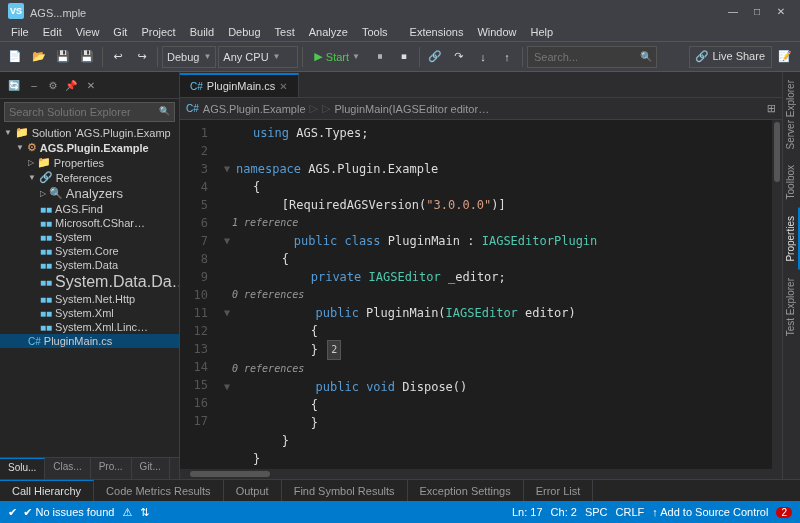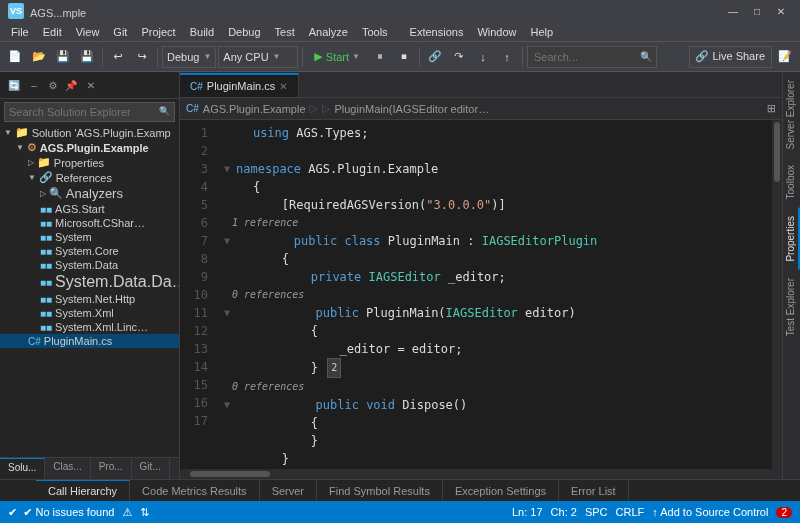--- a/index.html
+++ b/index.html
@@ -71,21 +71,21 @@
     
     
     .status-bar { height: 22px; background: #007acc; display: flex; align-items: center; justify-content: space-between; padding: 0 8px; }
     .status-left { display: flex; align-items: center; gap: 8px; font-size: 11px; color: #fff; }
     .status-right { display: flex; align-items: center; gap: 8px; font-size: 11px; color: #fff; }
     .status-ok { display: flex; align-items: center; gap: 3px; }
     
     
     .bottom-panel { height: 22px; background: #252526; display: flex; align-items: center; border-top: 1px solid #3e3e42; }
     .bottom-tab { padding: 2px 12px; font-size: 11px; color: #999; cursor: pointer; border-right: 1px solid #3e3e42; height: 100%; display: flex; align-items: center; }
-    .bottom-tab.active { color: #ddd; border-top: 1px solid #007acc; margin-left: 36px; }
+    .bottom-tab.active { color: #ddd; border-top: 1px solid #007acc; }
     
     .vertical-scrollbar { width: 10px; background: #2d2d30; display: flex; flex-direction: column; }
     .vsb-thumb { background: #555; height: 60px; margin: 2px; border-radius: 3px; }
     
     .hscrollbar-area { height: 10px; background: #2d2d30; display: flex; align-items: center; }
     .hscrollbar-thumb { height: 6px; width: 80px; background: #555; margin-left: 10px; border-radius: 3px; }
   </style>
 </head>
 <body>
 
@@ -203,21 +203,21 @@
       </div>
 
       <div class="tree-item indent3">
         <span style="font-size:8px;color:#aaa;">▷</span>
         <span style="font-size:11px;">🔍</span>
         <span style="font-size:13px;">Analyzers</span>
       </div>
 
       <div class="tree-item indent3">
         <span style="color:#68c5f0;font-size:10px;">■■</span>
-        <span style="font-size:11px;">AGS.Start</span>
+        <span style="font-size:11px;">AGS.Find</span>
       </div>
 
       <div class="tree-item indent3">
         <span style="color:#68c5f0;font-size:10px;">■■</span>
         <span style="font-size:11px;">Microsoft.CShar…</span>
       </div>
 
       <div class="tree-item indent3">
         <span style="color:#68c5f0;font-size:10px;">■■</span>
         <span style="font-size:11px;">System</span>
@@ -335,23 +335,20 @@
             <span style="color:#dcdcdc;">            </span><span class="kw">private</span><span style="color:#dcdcdc;"> </span><span class="type">IAGSEditor</span><span style="color:#dcdcdc;"> _editor;</span>
           </div>
           <div style="color:#999;font-size:10px;font-style:italic;padding-left:8px;">0 references</div>
         </div>
         <div class="code-line">
           <span style="color:#555;font-size:10px;cursor:pointer;">▼ </span><span style="color:#dcdcdc;">           </span><span class="kw">public</span><span style="color:#dcdcdc;"> PluginMain(</span><span class="type">IAGSEditor</span><span style="color:#dcdcdc;"> editor)</span>
         </div>
         <div class="code-line">
           <span style="color:#dcdcdc;">            {</span>
         </div>
-        <div class="code-line">
-          <span style="color:#dcdcdc;">                _editor = editor;</span>
-        </div>
         <div style="display:flex; flex-direction:column;">
           <div class="code-line">
             <span style="color:#dcdcdc;">            } </span><span class="bracket-indicator">2</span>
           </div>
           <div style="color:#999;font-size:10px;font-style:italic;padding-left:8px;">0 references</div>
         </div>
         <div class="code-line">
           <span style="color:#555;font-size:10px;cursor:pointer;">▼ </span><span style="color:#dcdcdc;">           </span><span class="kw">public</span><span style="color:#dcdcdc;"> </span><span class="kw">void</span><span style="color:#dcdcdc;"> Dispose()</span>
         </div>
         <div class="code-line">
@@ -381,21 +378,21 @@
     <div class="right-vtab">Server Explorer</div>
     <div class="right-vtab">Toolbox</div>
     <div class="right-vtab active">Properties</div>
     <div class="right-vtab">Test Explorer</div>
   </div>
 </div>
 
 <div class="bottom-panel">
   <div class="bottom-tab active">Call Hierarchy</div>
   <div class="bottom-tab">Code Metrics Results</div>
-  <div class="bottom-tab">Server</div>
+  <div class="bottom-tab">Output</div>
   <div class="bottom-tab">Find Symbol Results</div>
   <div class="bottom-tab">Exception Settings</div>
   <div class="bottom-tab">Error List</div>
 </div>
 
 <div class="status-bar">
   <div class="status-left">
     <div class="status-ok">
       <span>✔</span>
       <span style="margin-left:3px;">✔  No issues found</span>

